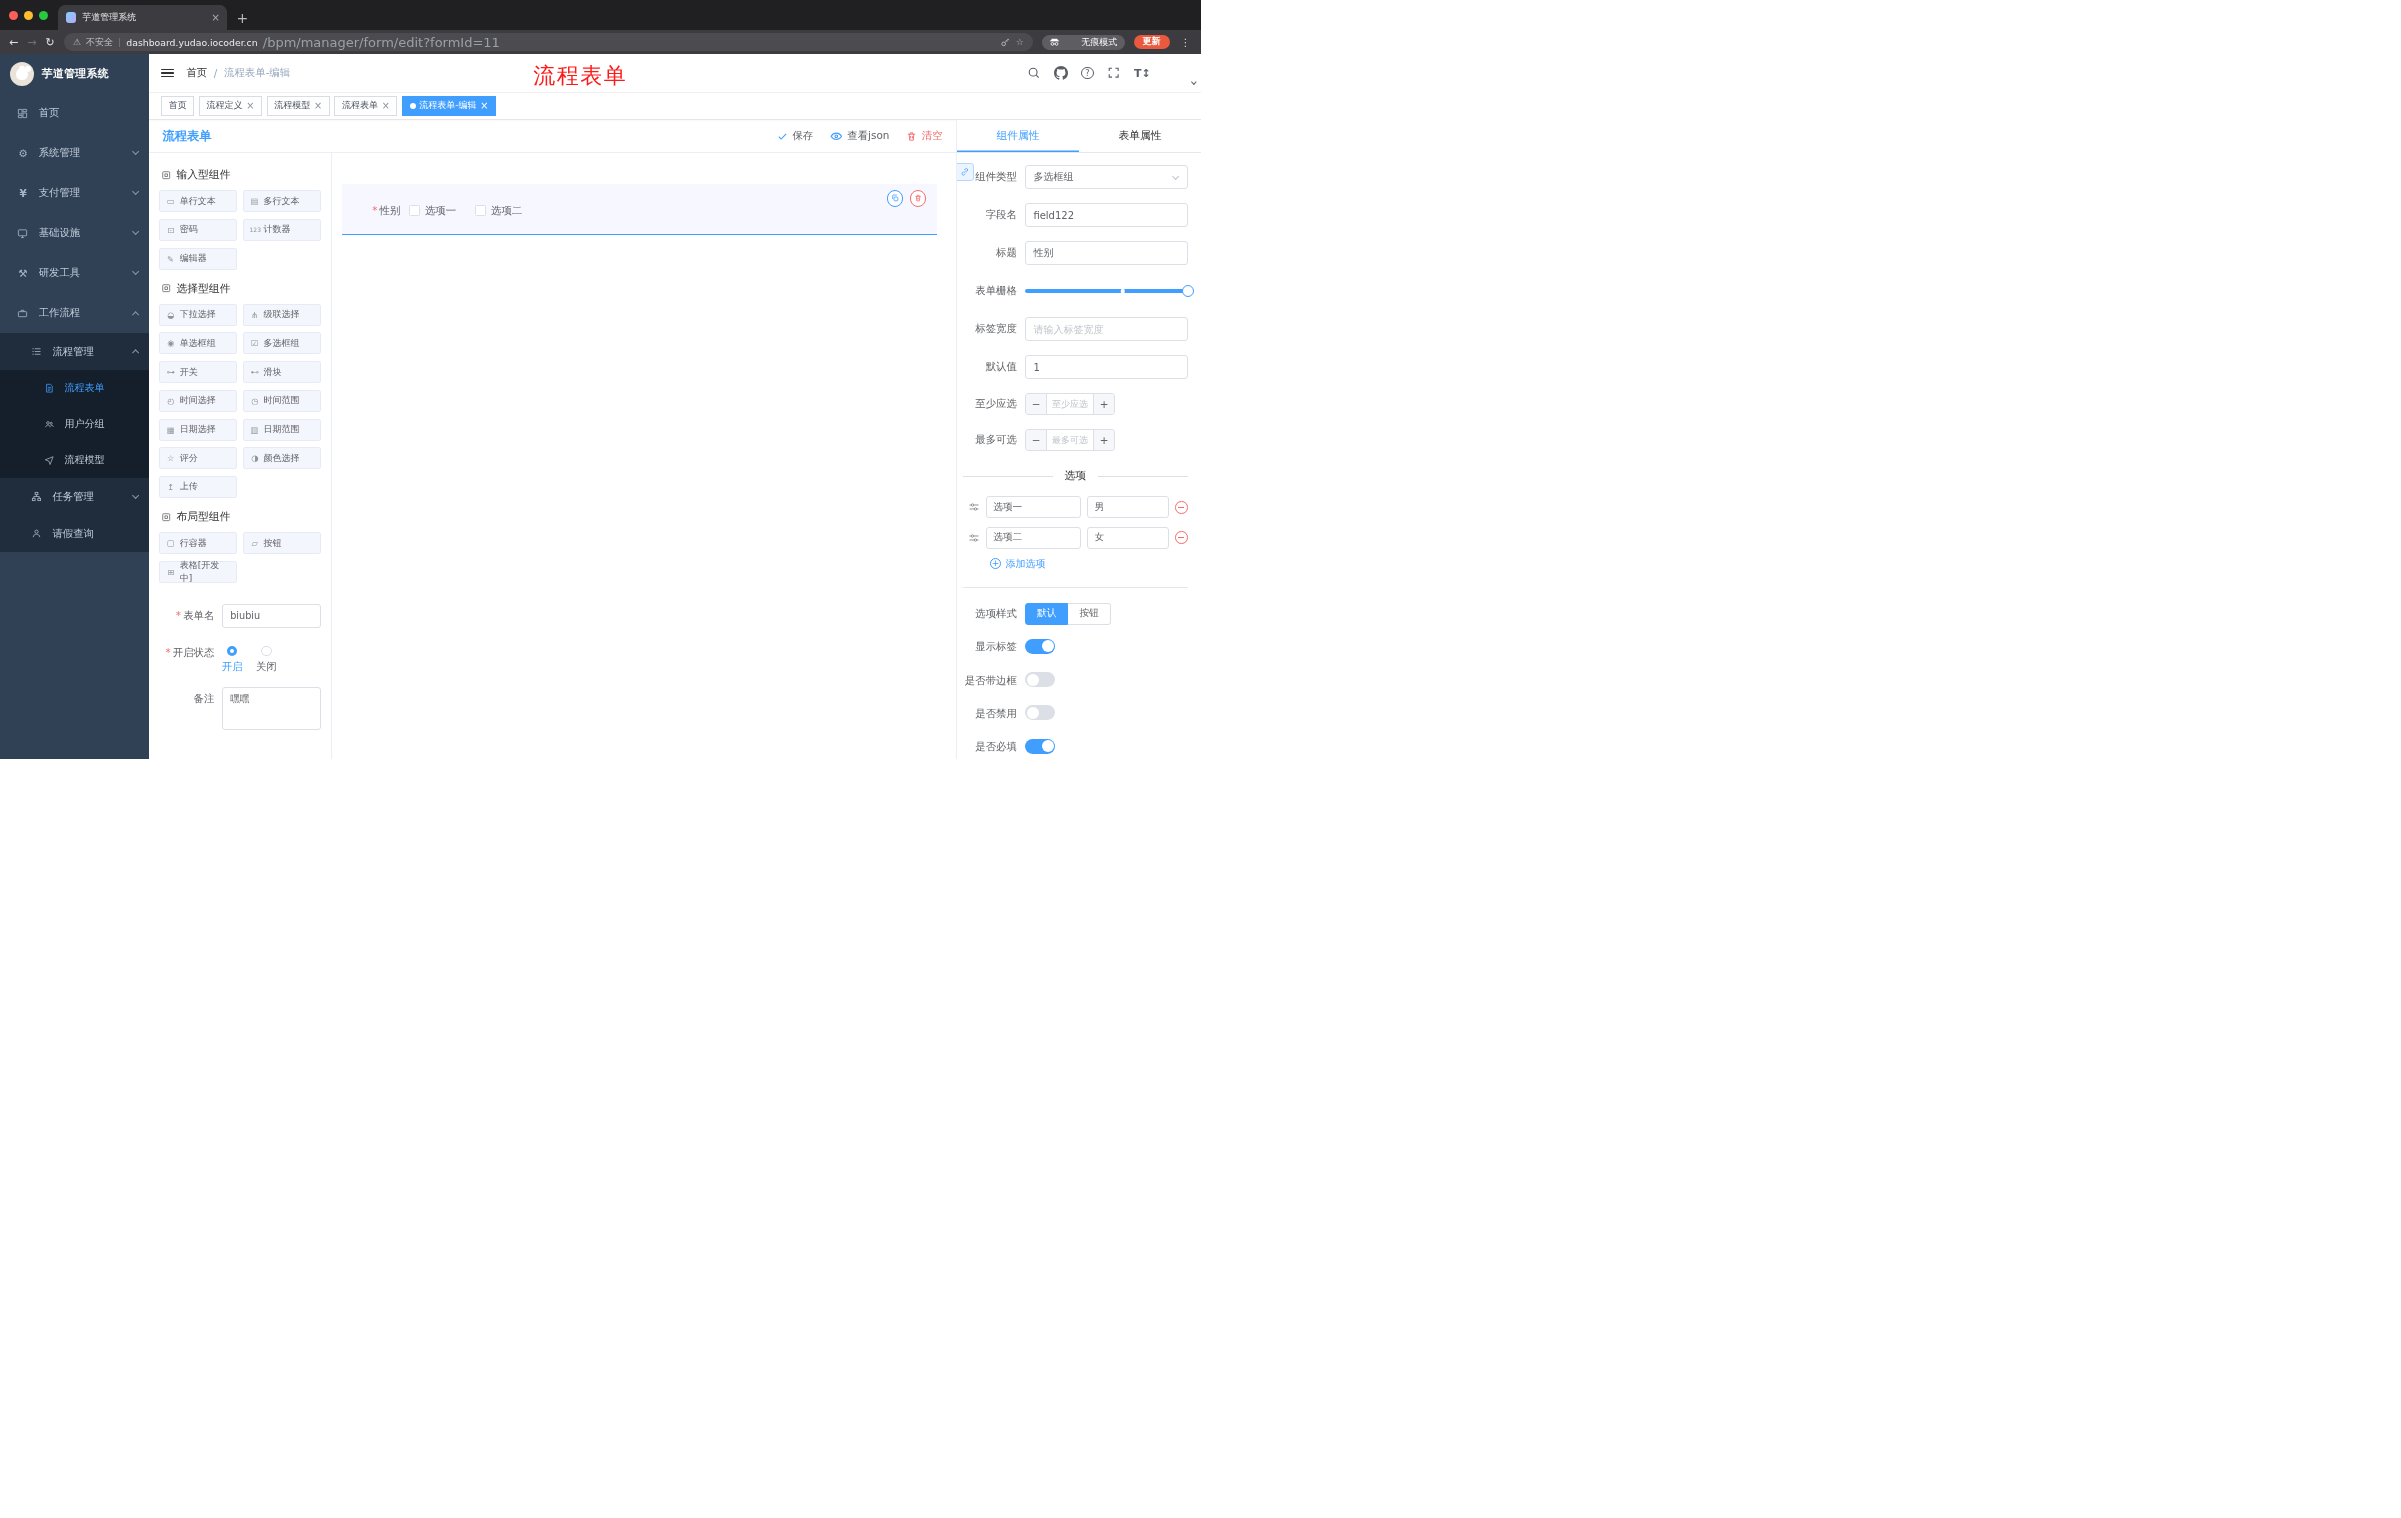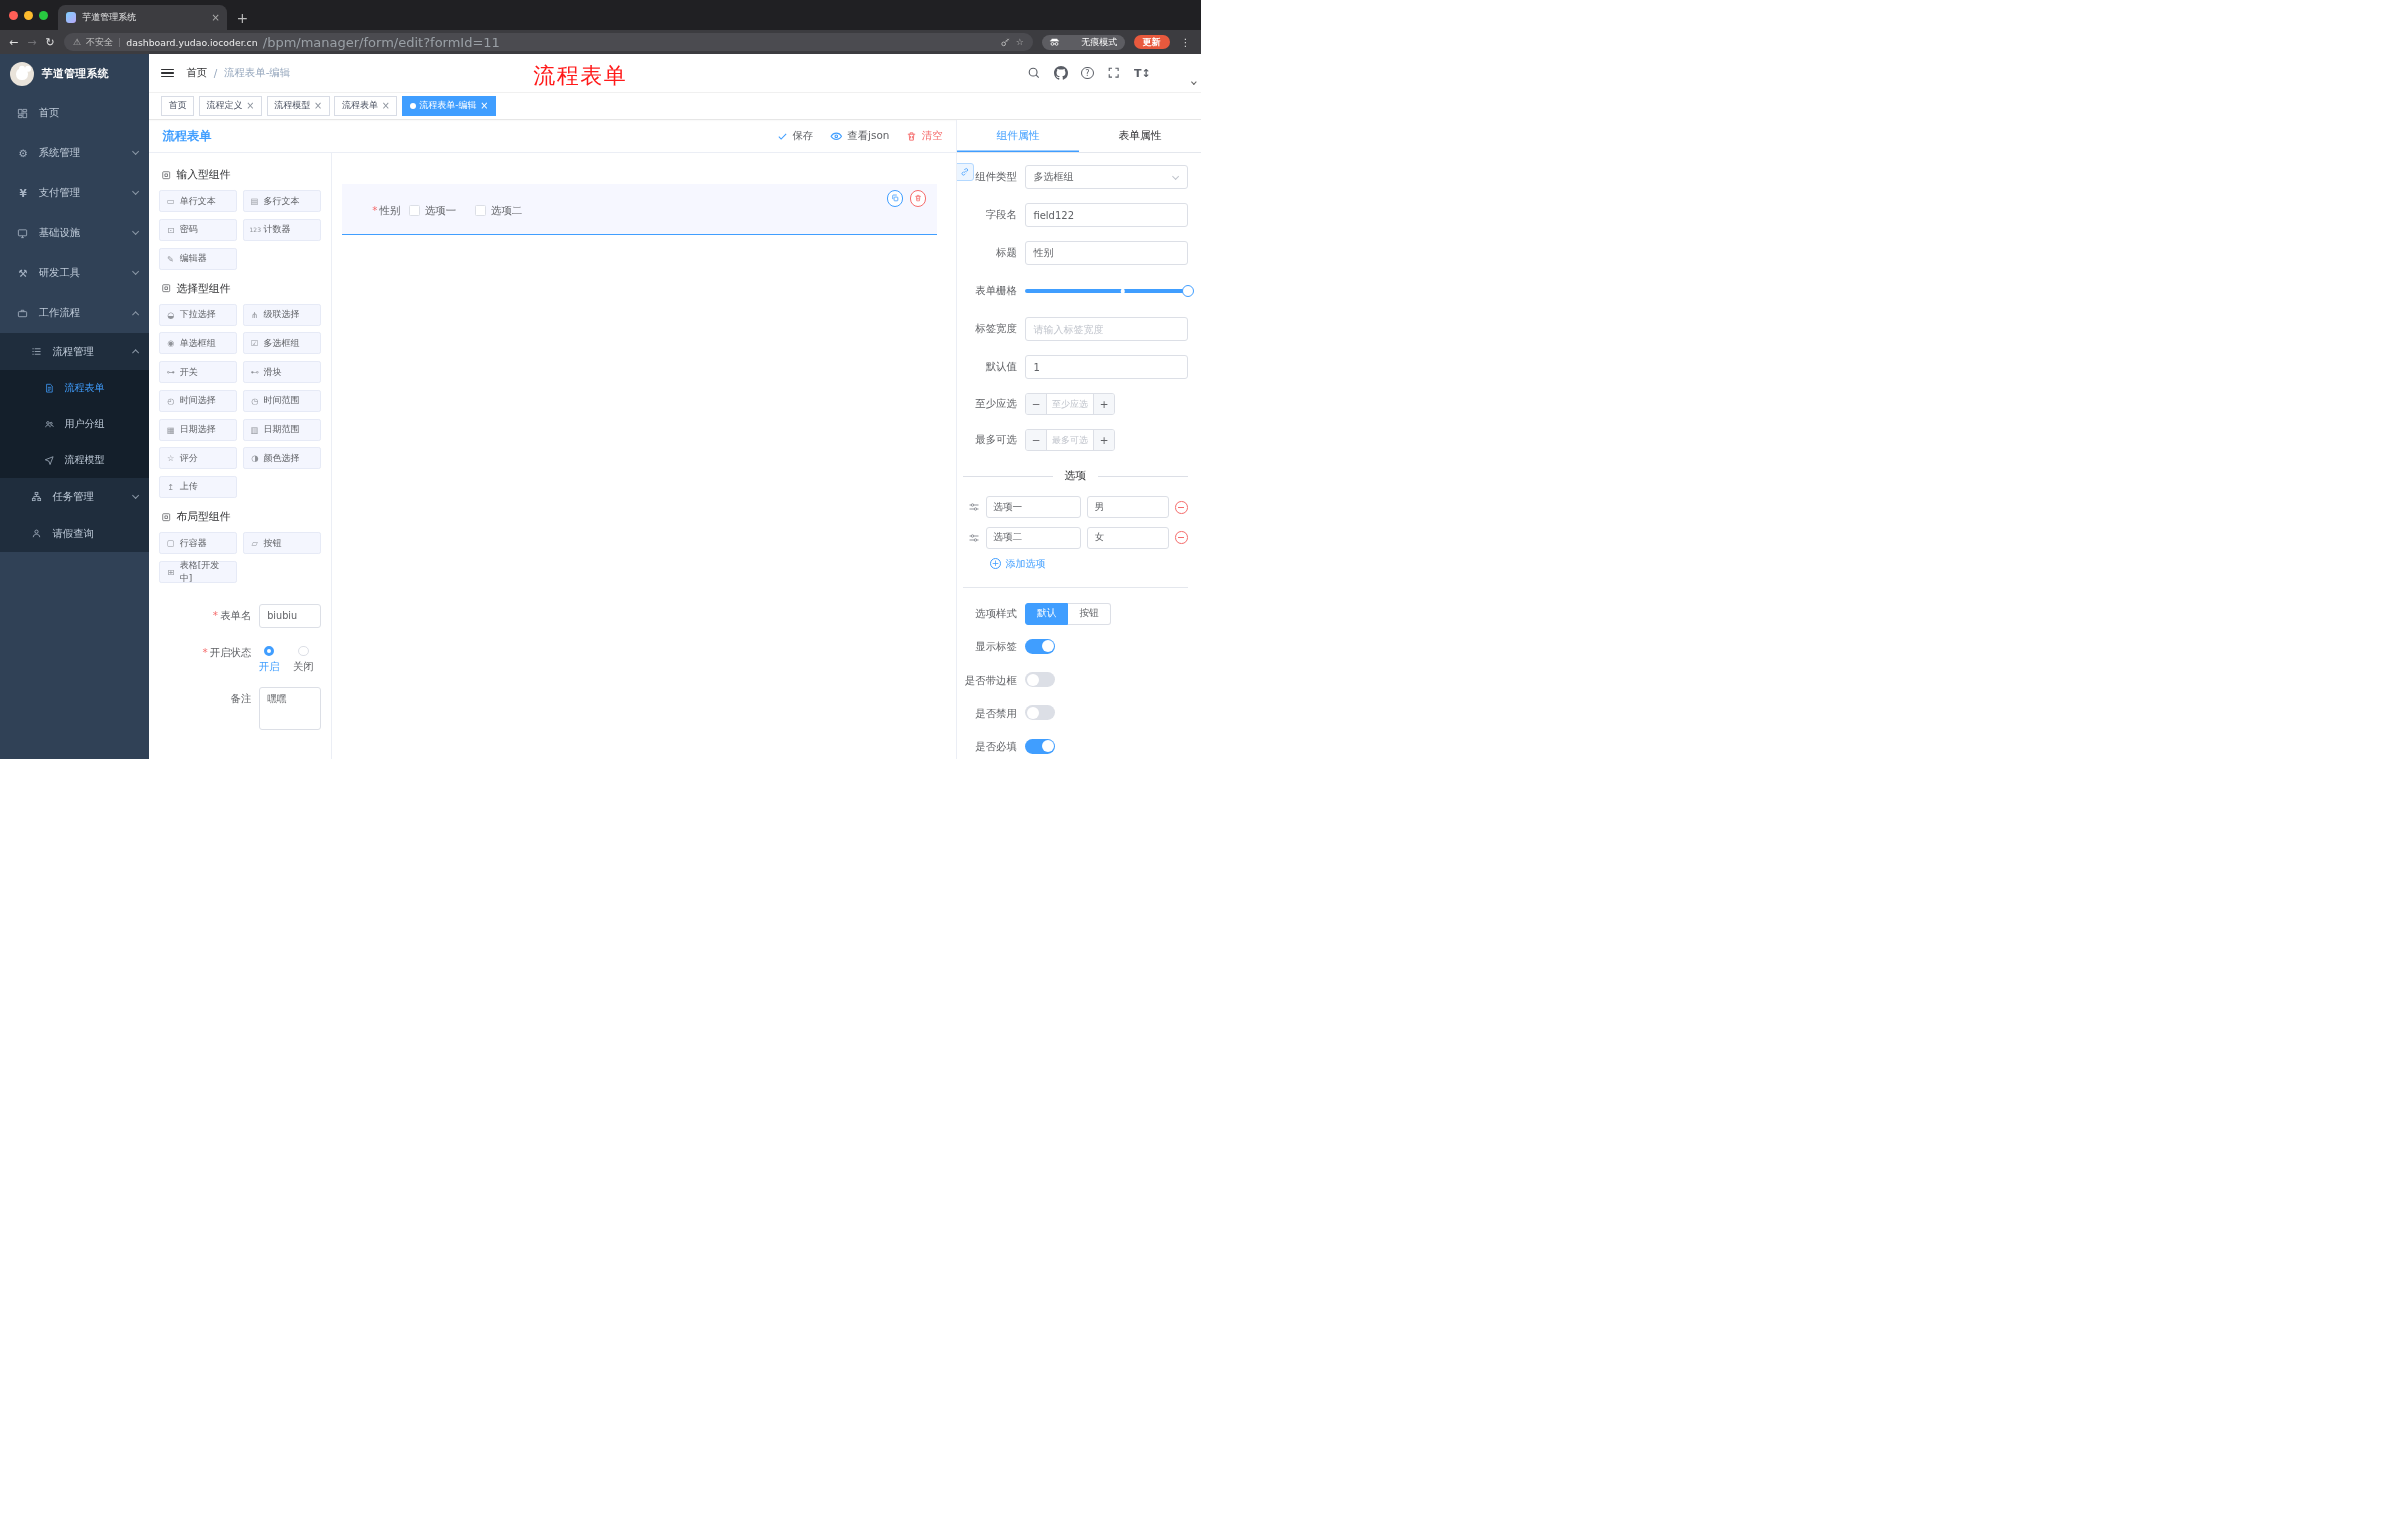--- a/index.html
+++ b/index.html
@@ -21,21 +21,21 @@
   .urlrow { height:24px; background:#3c3c40; display:flex; align-items:center; padding:0 9px; gap:9px; position:relative; }
   .navbtn { font-size:11px; color:#e0e0e0; line-height:1; }
   .navbtn.dim { color:#717175; }
   .urlfield { flex:1; height:18px; background:#4b4b50; border-radius:9.7px; display:flex; align-items:center; padding:0 9px; gap:5.2px; color:#c9c9c9; font-size:9px; }
   .url-sec { color:#c9c9c9; }
   .url-sep { color:#77777b; }
   .url-domain { color:#ededed; font-size:9.3px; }
   .url-path { color:#9aa0a6; font-size:13px; flex:1; }
   .ufield-ico { color:#bdbdbd; display:flex; align-items:center; }
   .incog { height:15px; background:#5d5d62; border-radius:9px; color:#fff; display:flex; align-items:center; gap:21px; padding:0 7.4px; font-size:9px; }
-  .updatepill { height:14px; background:#e8593d; border-radius:9.7px; color:#fff; display:flex; align-items:center; padding:0 9px; font-size:9px; font-weight:bold; }
+  .updatepill { height:14px; background:#e8593d; border-radius:9.7px; color:#fff; display:flex; padding:0 9px; font-size:9px; font-weight:bold; }
   .kebab { color:#d9d9d9; font-size:10.4px; padding:0 1.5px; }
   .profile-caret { position:absolute; right:4.5px; top:21.5px; width:4.5px; height:4.5px; border-right:1px solid #9a9a9e; border-bottom:1px solid #9a9a9e; transform:rotate(45deg); }
 
   
   .app { display:flex; height:706px; }
   .sidebar { width:149px; background:#304156; color:#bfcbd9; flex:none; display:flex; flex-direction:column; }
   .logo { height:39px; display:flex; align-items:center; gap:7.4px; padding-left:10.4px; }
   .logo-av { width:24px; height:24px; border-radius:50%; background:#e9e3da; position:relative; overflow:hidden; flex:none; }
   .logo-av::after{content:"";position:absolute;left:6px;top:6.7px;width:12px;height:12px;border-radius:50% 50% 45% 45%;background:#fff;box-shadow:0 -5.2px 0 -3px #fff,6px -5.2px 0 -3px #fff;}
   .logo-title { color:#fff; font-size:10.8px; font-weight:bold; letter-spacing:0.4px; }
@@ -95,21 +95,21 @@
   
   .palette { width:183px; flex:none; border-right:0.7px solid #ebeef5; padding:3px 10.4px 0 10.4px; overflow:hidden; }
   .pgroup-h { display:flex; align-items:center; gap:5.2px; margin:12px 0 8.2px 1.5px; font-size:10.8px; color:#303133; }
   .pgroup-h svg { color:#606266; }
   .pitems { display:grid; grid-template-columns:1fr 1fr; gap:6.7px; }
   .pitem { height:22px; background:#f4f6fe; border:0.7px solid #e6eaf6; border-radius:2.2px; display:flex; align-items:center; gap:3.7px; padding:0 5.2px; font-size:9px; color:#606266; cursor:grab; }
   .pitem .pico { color:#909399; font-size:8.2px; width:10.4px; text-align:center; flex:none; }
 
   
   .metaform { margin-top:21px; }
-  .mrow { display:flex; align-items:flex-start; margin-bottom:12.6px;margin-left:37px; }
+  .mrow { display:flex; align-items:flex-start; margin-bottom:12.6px; }
   .mlab { width:55px; text-align:right; font-size:10.4px; color:#606266; padding-top:5.2px; flex:none; }
   .req { color:#f56c6c; margin-right:2.2px; }
   .mctl { margin-left:7.4px; flex:1; }
   .tinput { width:100%; height:24px; border:0.7px solid #dcdfe6; border-radius:3px; padding:0 7.4px; font-size:9.7px; color:#606266; background:#fff; outline:none; font-family:inherit; }
   .tarea { width:100%; height:43px; border:0.7px solid #dcdfe6; border-radius:3px; padding:4.5px 7.4px; font-size:9.7px; color:#606266; resize:none; outline:none; font-family:inherit; }
   .radios { display:flex; align-items:center; gap:13.4px; padding-top:5.2px; }
   .radio { display:flex; align-items:center; gap:4.5px; font-size:10.4px; color:#606266;flex-direction:column; }
   .rdot { width:10.4px; height:10.4px; border-radius:50%; border:0.7px solid #dcdfe6; background:#fff; flex:none; }
   .rdot.on { border:3.3px solid #409eff; }
   .radio.sel { color:#409eff; }

